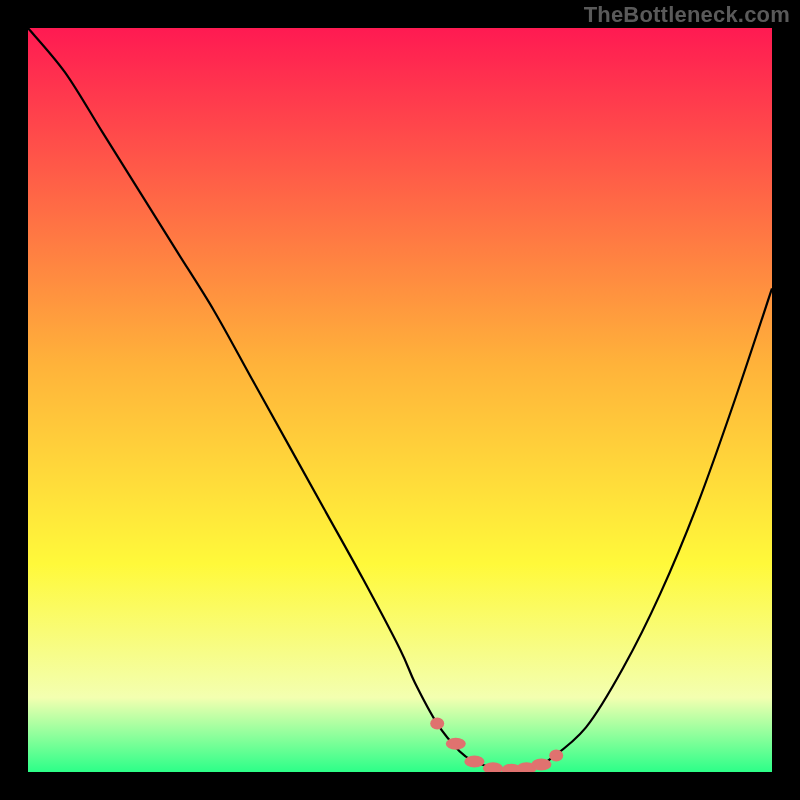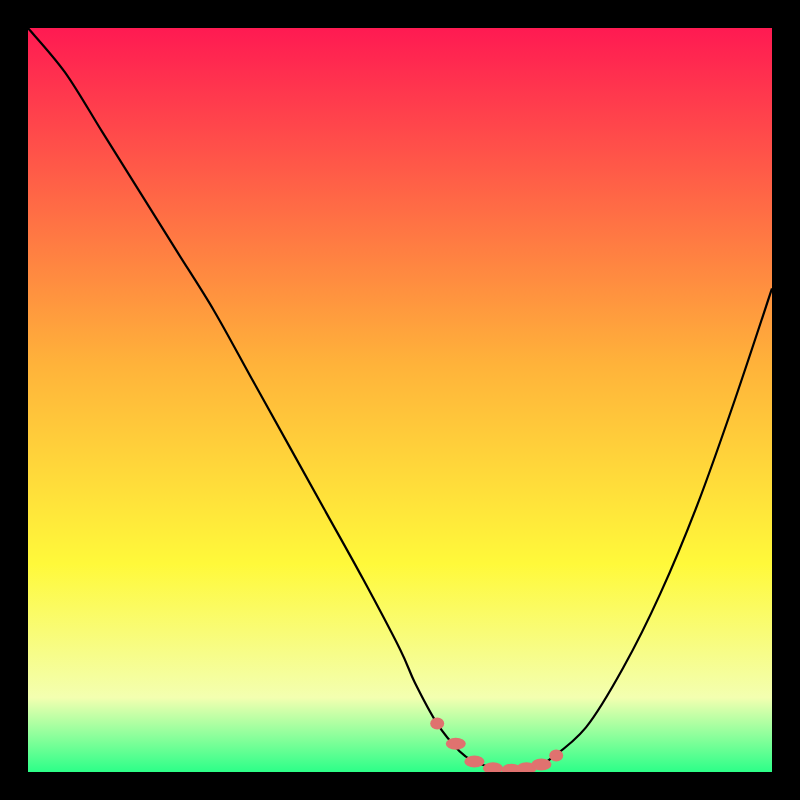--- a/index.html
+++ b/index.html
@@ -41,20 +41,21 @@
   }
   .marker {
     fill: #e0726f;
     stroke: none;
   }
 </style>
 </head>
 <body>
 
 <div class="frame">
+  <div class="watermark">TheBottleneck.com</div>
 
   <svg class="plot" viewBox="0 0 744 744" preserveAspectRatio="none">
     <defs>
       <linearGradient id="bgGrad" x1="0" y1="0" x2="0" y2="1">
         <stop offset="0%" stop-color="#ff1a52"></stop>
         <stop offset="45%" stop-color="#ffb23a"></stop>
         <stop offset="72%" stop-color="#fff93a"></stop>
         <stop offset="90%" stop-color="#f3ffb0"></stop>
         <stop offset="100%" stop-color="#2cff88"></stop>
       </linearGradient>

